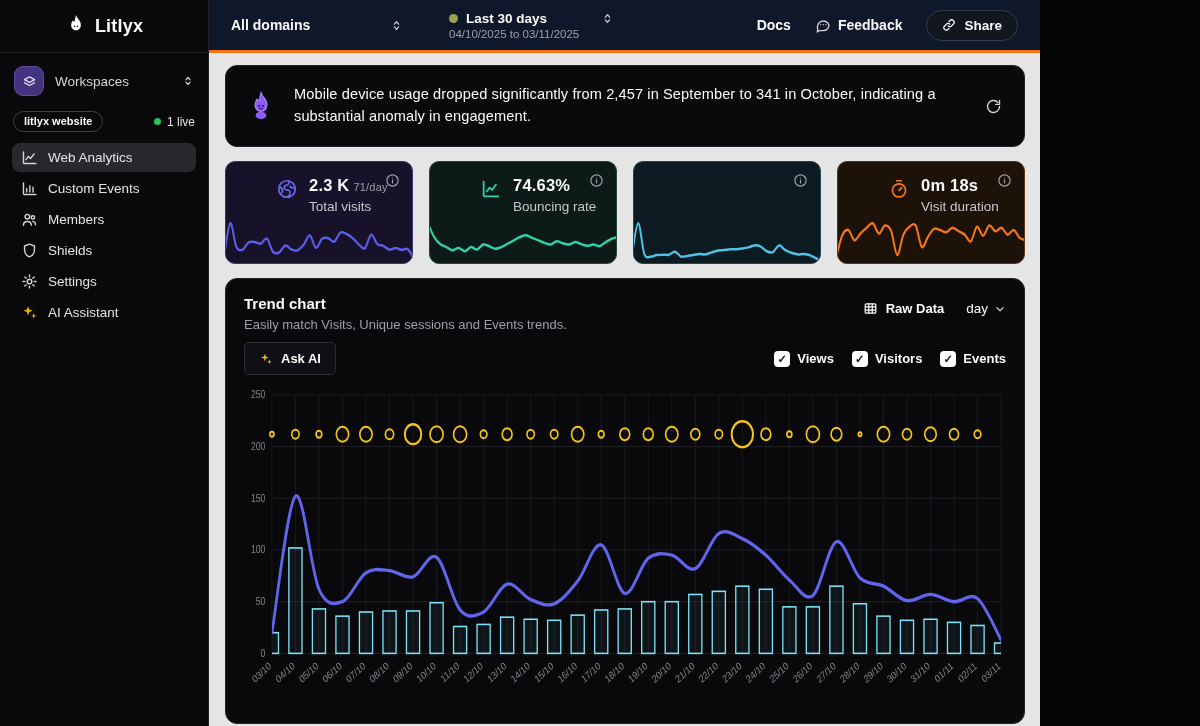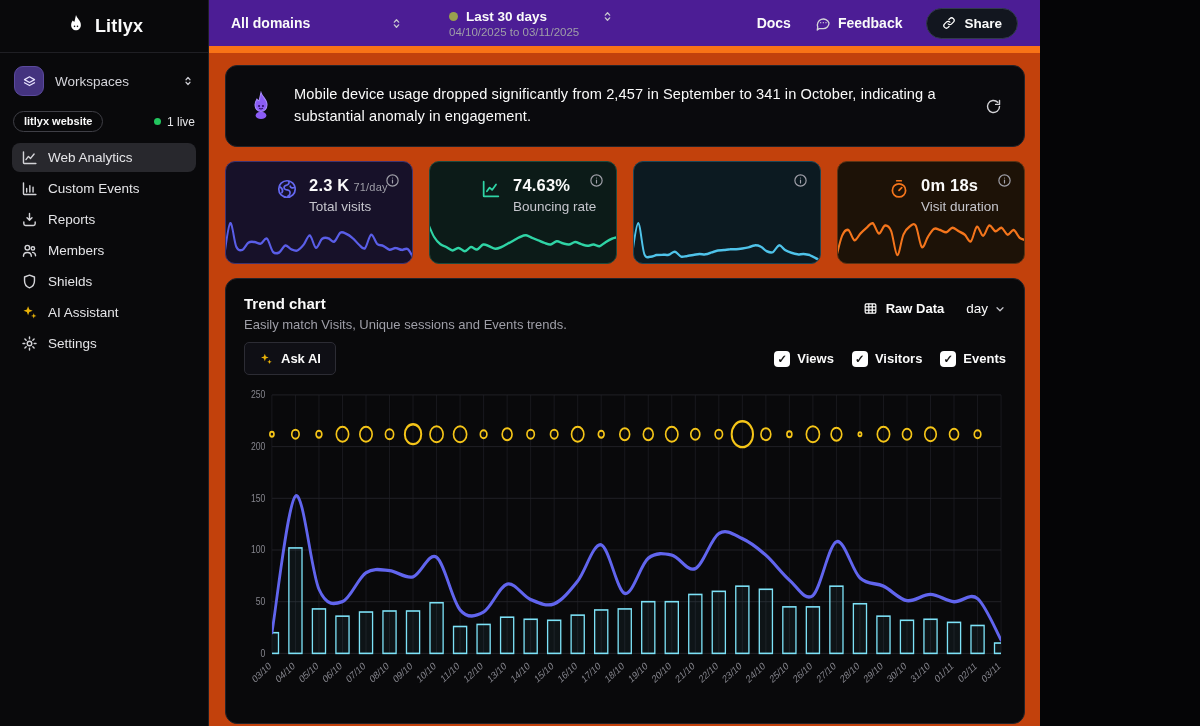--- a/index.html
+++ b/index.html
@@ -8,21 +8,21 @@
     background:#050506; color:#fafafa;
     font-family:"Liberation Sans", sans-serif;
     overflow:hidden; -webkit-font-smoothing:antialiased;
   }
   .app { display:grid; grid-template-columns:209px 1fr; grid-template-rows:53px 1fr; width:1040px; height:726px; }
 
   
   .logo-cell { border-right:1px solid #1f1f24; border-bottom:1px solid #1f1f24; background:#09090b;
     display:flex; align-items:center; justify-content:center; gap:8px; }
   .brand-name { font-size:18px; font-weight:bold; letter-spacing:.2px; }
-  .topbar { border-bottom:7px solid #f97316; background:#4c1d95; display:flex; align-items:center; padding:0 22px; }
+  .topbar { border-bottom:3px solid #f97316; background:#0f172a; display:flex; align-items:center; padding:0 22px; }
   .domain-select { display:flex; align-items:center; justify-content:space-between; width:172px; cursor:pointer; }
   .domain-label { font-size:14px; font-weight:bold; }
   .select-caret { color:#c8c8cf; display:flex; }
   .date-select { margin-left:46px; display:flex; gap:22px; cursor:pointer; }
   .date-main { display:flex; align-items:center; gap:8px; font-size:13.5px; font-weight:bold; }
   .olive-dot { width:9px; height:9px; border-radius:50%; background:#9aa04f; }
   .date-sub { font-size:11.5px; color:#9f9fa8; margin-top:2px; }
   .topbar-right { margin-left:auto; display:flex; align-items:center; gap:24px; }
   .docs-link { font-size:14px; font-weight:bold; cursor:pointer; }
   .feedback-link { display:flex; align-items:center; gap:7px; font-size:14px; font-weight:bold; cursor:pointer; }
@@ -39,21 +39,21 @@
   .project-pill { border:1px solid #3f3f46; border-radius:999px; padding:3px 10px 4px; font-size:11px; font-weight:bold; cursor:pointer; }
   .live-badge { display:flex; align-items:center; gap:6px; font-size:12px; color:#e4e4e7; }
   .green-dot { width:7px; height:7px; border-radius:50%; background:#22c55e; }
   .nav-item { display:flex; align-items:center; gap:10px; padding:6px 9px; border-radius:8px;
     font-size:13.5px; color:#e4e4e7; margin-bottom:2px; cursor:pointer; }
   .nav-item.active { background:#28282d; }
   .nav-icon { width:17px; height:17px; color:#d4d4d8; display:flex; }
   .nav-icon.yellow { color:#eab308; }
 
   
-  .main { padding:12px 15px 0 16px; background:#c2410c; overflow:hidden; }
+  .main { padding:12px 15px 0 16px; background:#e5e5e5; overflow:hidden; }
   .banner { border:1px solid #232329; background:#0a0a0d; border-radius:12px;
     display:flex; align-items:center; gap:20px; padding:15px 22px; min-height:82px; }
   .banner-mascot { flex:0 0 auto; display:flex; }
   .banner-text { font-size:14.6px; line-height:1.5; max-width:880px; letter-spacing:.1px; }
   .refresh-btn { margin-left:auto; color:#d4d4d8; cursor:pointer; display:flex; }
 
   .stats { display:grid; grid-template-columns:repeat(4,1fr); gap:16px; margin-top:14px; }
   .stat-card { position:relative; height:103px; border-radius:10px; border:1px solid #333; overflow:hidden;padding-left:36px; }
   .stat-head { display:flex; align-items:flex-start; gap:11px; padding:14px 14px 0; }
   .stat-icon { display:flex; margin-top:2px; }
@@ -179,62 +179,53 @@
             <svg viewBox="0 0 24 24" width="17" height="17" fill="none" stroke="currentColor" stroke-width="2" stroke-linecap="round" stroke-linejoin="round">
               <path d="M3.5 4v15.5a1 1 0 0 0 1 1H21"></path>
               <path d="M8 17v-5M12.5 17V8M17 17v-7"></path>
             </svg>
           </span>
         <span>Custom Events</span>
       </div>
       <div class="nav-item">
         <span class="nav-icon">
             <svg viewBox="0 0 24 24" width="17" height="17" fill="none" stroke="currentColor" stroke-width="2" stroke-linecap="round" stroke-linejoin="round">
-              <path d="M12 3.5V13m0 0-3.5-3.5M12 13l3.5-3.5"></path>
-              <path d="M4 15.5V18a2.5 2.5 0 0 0 2.5 2.5h11A2.5 2.5 0 0 0 20 18v-2.5"></path>
-            </svg>
-          </span>
-        <span>Reports</span>
-      </div>
-      <div class="nav-item">
-        <span class="nav-icon">
-            <svg viewBox="0 0 24 24" width="17" height="17" fill="none" stroke="currentColor" stroke-width="2" stroke-linecap="round" stroke-linejoin="round">
               <circle cx="9" cy="8" r="3.2"></circle>
               <path d="M3.5 20c0-3.2 2.4-5.2 5.5-5.2s5.5 2 5.5 5.2"></path>
               <circle cx="16.8" cy="9" r="2.4"></circle>
               <path d="M16.5 14.7c2.6.3 4 2.2 4 4.8"></path>
             </svg>
           </span>
         <span>Members</span>
       </div>
       <div class="nav-item">
         <span class="nav-icon">
             <svg viewBox="0 0 24 24" width="17" height="17" fill="none" stroke="currentColor" stroke-width="2" stroke-linecap="round" stroke-linejoin="round">
               <path d="M12 3l7 2.6v5.3c0 4.6-2.9 8.6-7 10.1-4.1-1.5-7-5.5-7-10.1V5.6z"></path>
             </svg>
           </span>
         <span>Shields</span>
+      </div>
+      <div class="nav-item">
+        <span class="nav-icon">
+            <svg viewBox="0 0 24 24" width="17" height="17" fill="none" stroke="currentColor" stroke-width="2" stroke-linecap="round" stroke-linejoin="round">
+              <circle cx="12" cy="12" r="3.2"></circle>
+              <path d="M12 2.8v2.6M12 18.6v2.6M2.8 12h2.6M18.6 12h2.6M5.5 5.5l1.8 1.8M16.7 16.7l1.8 1.8M18.5 5.5l-1.8 1.8M7.3 16.7l-1.8 1.8"></path>
+            </svg>
+          </span>
+        <span>Settings</span>
       </div>
       <div class="nav-item">
         <span class="nav-icon yellow">
             <svg viewBox="0 0 24 24" width="17" height="17" fill="currentColor">
               <path d="M10 3l1.7 4.8L16.5 9.5l-4.8 1.7L10 16l-1.7-4.8L3.5 9.5l4.8-1.7z"></path>
               <path d="M18 13l1 2.8 2.8 1-2.8 1-1 2.8-1-2.8-2.8-1 2.8-1z"></path>
             </svg>
           </span>
         <span>AI Assistant</span>
-      </div>
-      <div class="nav-item">
-        <span class="nav-icon">
-            <svg viewBox="0 0 24 24" width="17" height="17" fill="none" stroke="currentColor" stroke-width="2" stroke-linecap="round" stroke-linejoin="round">
-              <circle cx="12" cy="12" r="3.2"></circle>
-              <path d="M12 2.8v2.6M12 18.6v2.6M2.8 12h2.6M18.6 12h2.6M5.5 5.5l1.8 1.8M16.7 16.7l1.8 1.8M18.5 5.5l-1.8 1.8M7.3 16.7l-1.8 1.8"></path>
-            </svg>
-          </span>
-        <span>Settings</span>
       </div>
     </nav>
   </div>
 
   <div class="main">
 
     <div class="banner">
       <span class="banner-mascot">
         <svg width="26" height="30" viewBox="0 0 24 28">
             <path fill="#8b5cf6" stroke="#a78bfa" stroke-width="1" d="M12 1.5c1.3 4.2 5.6 6.3 5.6 11.4 0 3.6-2.5 6.2-5.6 6.2s-5.6-2.6-5.6-6.2c0-2.1.9-3.5 1.8-5.2.6 1.1 2 1.5 2 1.5C10.8 6.8 11.4 4 12 1.5z"></path>

